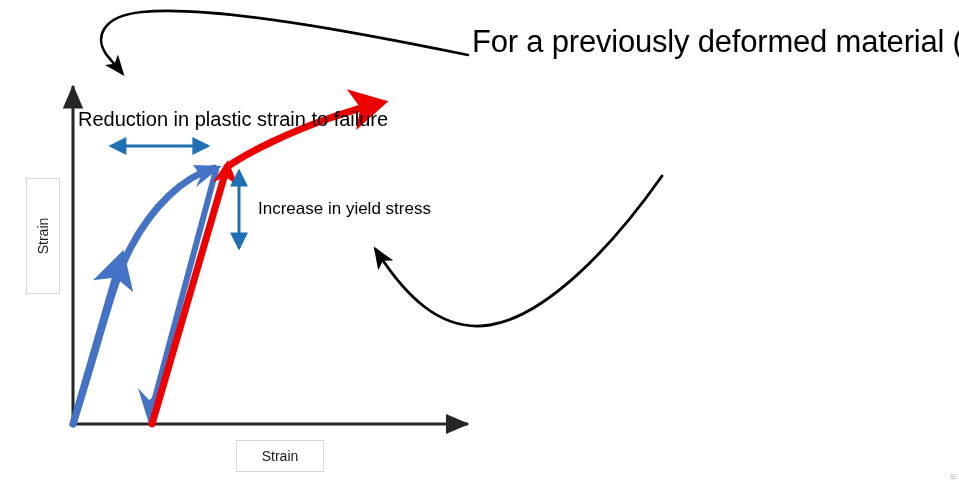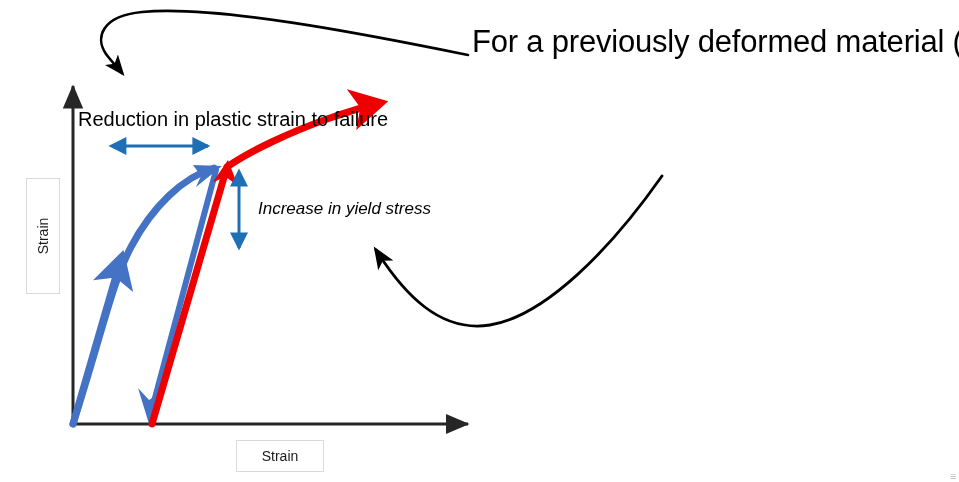--- a/index.html
+++ b/index.html
@@ -52,21 +52,20 @@
     text-align: center;
     margin-top: 28px;
   }
   
   #yield-label {
     left: 258px;
     top: 198px;
     font-size: 17px;
     line-height: 22px;
     text-align: left;
-    font-style: italic;
   }
   
   .axis-label-box {
     position: absolute;
     border: 1px solid #d9d9d9;
     background: #ffffff;
     box-sizing: border-box;
     font-size: 14px;
     color: #1a1a1a;
     display: flex;

